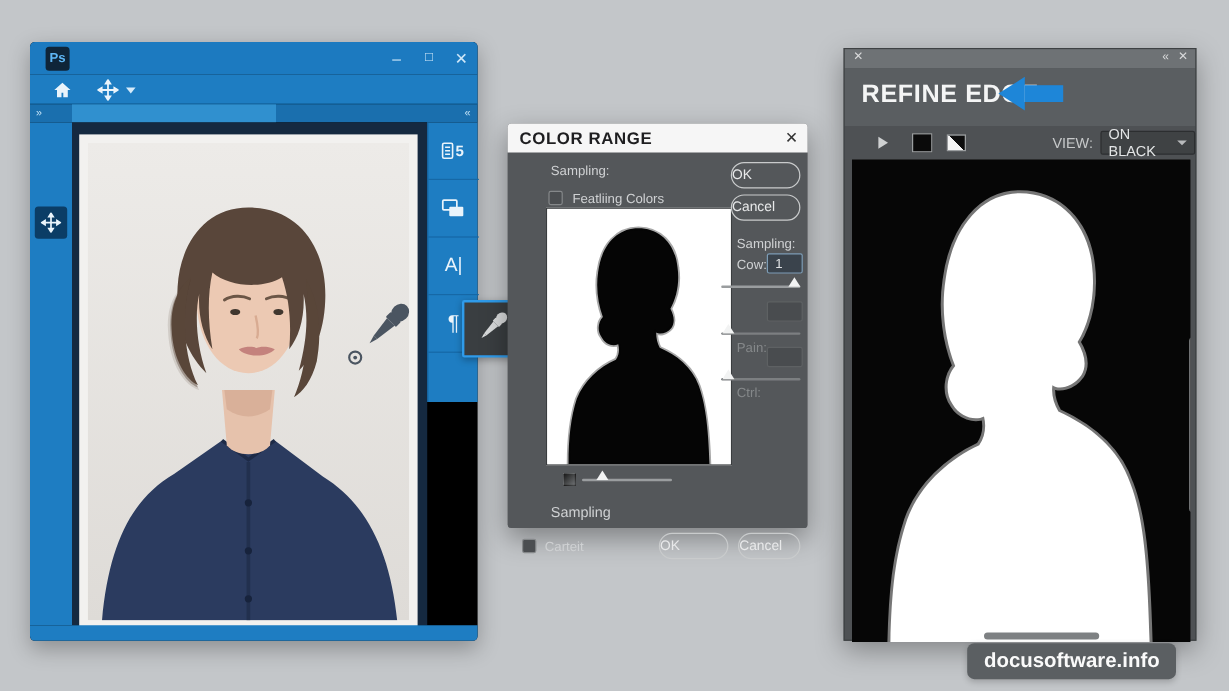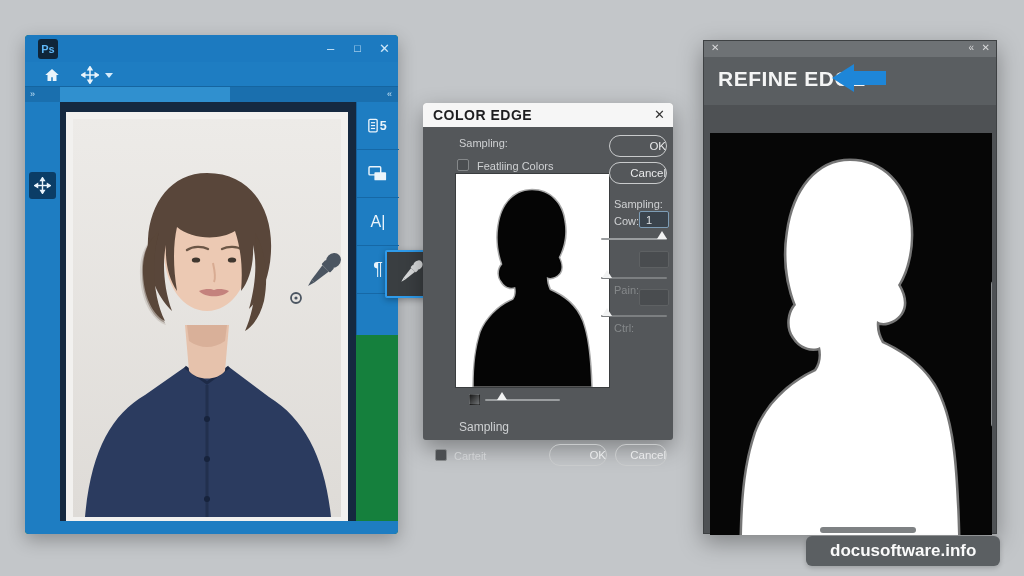--- a/index.html
+++ b/index.html
@@ -1,21 +1,21 @@
 <!DOCTYPE html>
 <html><head>
 <meta charset="utf-8">
 <style>
   * { margin:0; padding:0; box-sizing:border-box; }
   html,body { width:1024px; height:576px; overflow:hidden; }
   body { font-family:"Liberation Sans","DejaVu Sans",sans-serif; background:#c3c6c9; position:relative; }
   .abs { position:absolute; }
 
   
-  .ps-window { left:25px; top:35px; width:373px; height:499px; background:#15803d; border-radius:4px; box-shadow:0 6px 18px rgba(0,0,0,.28); }
+  .ps-window { left:25px; top:35px; width:373px; height:499px; background:#000000; border-radius:4px; box-shadow:0 6px 18px rgba(0,0,0,.28); }
   .ps-titlebar { left:0; top:0; width:100%; height:27px; background:#1c7ac0; border-radius:4px 4px 0 0; }
   .ps-logo { left:13px; top:4px; width:20px; height:20px; background:#0f2539; border-radius:3px; color:#5fb7f6; font-size:11px; font-weight:bold; text-align:center; line-height:20px; }
   .win-btn { top:0; width:27px; height:27px; color:#cfe7f8; font-size:13px; text-align:center; line-height:27px; }
   .ps-toolbar { left:0; top:27px; width:100%; height:25px; background:#1e7dc2; border-bottom:1px solid #1565a0; }
   .chev-down { width:0; height:0; border-left:4px solid transparent; border-right:4px solid transparent; border-top:5px solid #d6ebfa; }
   .ps-tabstrip { left:0; top:52px; width:100%; height:15px; background:#1a6fae; }
   .ps-tab { left:35px; top:52px; width:170px; height:15px; background:#3090cf; }
   .chevron-txt { color:#bfe0f5; font-size:9px; line-height:15px; }
   .ps-leftstrip { left:0; top:67px; width:35px; height:419px; background:#1e7dc2; }
   .tool-active { left:4px; top:70px; width:27px; height:27px; background:#0b3d66; border-radius:3px; display:flex; align-items:center; justify-content:center; }
@@ -32,41 +32,41 @@
   
   .cr-dialog { left:423px; top:103px; width:250px; height:337px; background:#54575a; border-radius:3px; box-shadow:0 8px 22px rgba(0,0,0,.35); }
   .cr-titlebar { left:0; top:0; width:100%; height:24px; background:#f6f6f6; border-radius:3px 3px 0 0; display:flex; align-items:center; }
   .cr-title { margin-left:10px; font-size:14px; font-weight:bold; color:#1e1e20; letter-spacing:.5px; }
   .cr-close { position:absolute; right:8px; top:0; height:24px; line-height:24px; color:#333; font-size:13px; }
   .lbl { color:#cfd1d3; font-size:11px; }
   .lbl-dim { color:#85888a; font-size:11px;margin-top:29px; }
   .dd { background:#44474a; border:1px solid #707375; border-radius:2px; color:#d7d9da; font-size:11px; display:flex; align-items:center; padding:0 6px; }
   .dd .cv { margin-left:auto; width:0; height:0; border-left:4px solid transparent; border-right:4px solid transparent; border-top:4px solid #b8babc; }
   .checkbox { width:12px; height:12px; border:1px solid #85888a; border-radius:2px; background:#4b4e51; }
-  .pill { border:1px solid #c9cbcc; border-radius:12px; color:#e8e9ea; font-size:11.5px; text-align:right; }
+  .pill { border:1px solid #c9cbcc; border-radius:12px; color:#e8e9ea; font-size:11.5px; text-align:left; }
   .slider-track { height:2px; background:#9a9d9f; border-radius:1px; }
   .slider-thumb { position:absolute; top:-7px; width:0; height:0; border-left:5px solid transparent; border-right:5px solid transparent; border-bottom:8px solid #f2f3f3; }
   .preview-frame { left:32px; top:70px; width:155px; height:215px; background:#ffffff; border:1px solid #3a3d3f; }
 
   
   .re-panel { left:703px; top:40px; width:294px; height:494px; background:#4e5154; border:1px solid #3e4143; box-shadow:0 8px 22px rgba(0,0,0,.35); }
   .re-topstrip { left:0; top:0; width:100%; height:16px; background:#6e7275; }
   .re-titlezone { left:0; top:16px; width:100%; height:48px; background:#5a5e61; }
   .re-title { position:absolute; left:14px; top:10px; color:#f4f5f5; font-size:21px; font-weight:bold; letter-spacing:.5px; }
   .re-badge { position:absolute; left:181px; top:8px; width:96px; height:28px; background:#1e86d8; color:#fff; font-size:16px; text-align:center; line-height:28px; }
   .re-arrow-shaft { position:absolute; left:150px; top:14px; width:32px; height:14px; background:#1e86d8; }
   .re-arrow-head { position:absolute; left:128px; top:7px; width:0; height:0; border-top:14px solid transparent; border-bottom:14px solid transparent; border-right:22px solid #1e86d8; }
   .re-toolbar { left:0; top:64px; width:100%; height:28px; background:#4e5154; display:flex; align-items:center; }
   .swatch-black { width:19px; height:16px; background:#0a0a0a; border:1px solid #9b9ea0; }
   .swatch-half { width:17px; height:14px; border:1px solid #9b9ea0; background:linear-gradient(225deg,#0d0d0d 50%,#f4f4f4 50%); }
   .re-image { left:6px; top:92px; width:282px; height:402px; background:#060606; overflow:hidden; }
   .re-vscroll { left:281px; top:148px; width:6px; height:146px; background:#8a8d8f; border-radius:3px; }
   .re-hscroll { left:110px; top:394px; width:96px; height:6px; background:#7e8183; border-radius:3px; }
 
-  .watermark { left:806px; top:536px; height:30px; background:#5b5f62; border-radius:6px; color:#fafafa; font-size:17px; font-weight:bold; line-height:30px; padding:0 24px; box-shadow:0 2px 5px rgba(0,0,0,.2); }
+  .watermark { left:806px; top:536px; height:30px; background:#5b5f62; border-radius:6px; color:#fafafa; font-size:17px; font-weight:bold; line-height:30px; padding:0 14px; box-shadow:0 2px 5px rgba(0,0,0,.2); }
 </style>
 </head>
 <body>
 
 <div class="abs ps-window">
 
   <div class="abs ps-titlebar">
     <div class="abs ps-logo">Ps</div>
     <div class="abs win-btn" style="right:54px;">–</div>
     <div class="abs win-btn" style="right:27px; font-size:11px;">□</div>
@@ -197,21 +197,21 @@
       <ellipse cx="30" cy="9" rx="7" ry="8"></ellipse>
       <rect x="24" y="14" width="12" height="6" rx="1"></rect>
       <path d="M25.5,20 L34.5,20 L32,40 L28,40 Z"></path>
       <path d="M28,40 L32,40 L30,47 Z"></path>
     </g>
   </svg>
 </div>
 
 <div class="abs cr-dialog">
   <div class="abs cr-titlebar">
-    <span class="cr-title">COLOR EDGE</span>
+    <span class="cr-title">COLOR RANGE</span>
     <span class="cr-close">✕</span>
   </div>
 
   <span class="abs lbl" style="left:36px; top:34px;">Sampling:</span>
 
   <div class="abs checkbox" style="left:34px; top:56px;"></div>
   <span class="abs lbl" style="left:54px; top:57px;">Featliing Colors</span>
 
   <div class="abs preview-frame">
     <svg width="153" height="213" viewBox="0 0 155 215">
@@ -260,20 +260,30 @@
     <span style="position:absolute; left:7px; top:1px; color:#d9dadb; font-size:10px;">✕</span>
     <span style="position:absolute; right:22px; top:1px; color:#d9dadb; font-size:10px;">«</span>
     <span style="position:absolute; right:6px; top:1px; color:#d9dadb; font-size:10px;">✕</span>
   </div>
   <div class="abs re-titlezone">
     <span class="re-title">REFINE EDGE</span>
     <div class="re-arrow-head"></div>
     <div class="re-arrow-shaft"></div>
   </div>
 
+  <div class="abs re-toolbar">
+    <div style="margin-left:28px; width:0; height:0; border-top:5px solid transparent; border-bottom:5px solid transparent; border-left:8px solid #cfd1d2;"></div>
+    <div class="swatch-black" style="margin-left:20px;"></div>
+    <div class="swatch-half" style="margin-left:12px;"></div>
+    <span style="margin-left:72px; color:#c7c9ca; font-size:12px;">VIEW:</span>
+    <div class="dd" style="margin-left:6px; width:86px; height:20px; background:#3f4244; border-color:#2c2e30; font-size:12px; color:#e4e6e7;">
+      <span>ON BLACK</span>
+      <span class="cv"></span>
+    </div>
+  </div>
 
   <div class="abs re-image">
     <svg width="282" height="402" viewBox="0 0 282 402">
       <rect width="282" height="402" fill="#060606"></rect>
       <path d="M140,28 C172,28 196,52 200,88 C203,112 198,136 188,152 C194,162 196,172 191,180 C184,190 172,192 167,188 C166,196 168,203 172,210 C198,222 222,240 232,270 C242,296 246,330 248,402 L32,402 C33,360 36,330 46,300 C56,272 80,250 106,238 C111,231 112,222 110,214 C102,218 90,214 84,204 C77,194 79,180 86,172 C78,152 74,126 78,100 C84,56 108,28 140,28 Z" fill="#ffffff" stroke="#ffffff" stroke-width="5" stroke-opacity="0.45" stroke-linejoin="round"></path>
     </svg>
     <div class="abs re-vscroll"></div>
     <div class="abs re-hscroll"></div>
   </div>
 </div>

